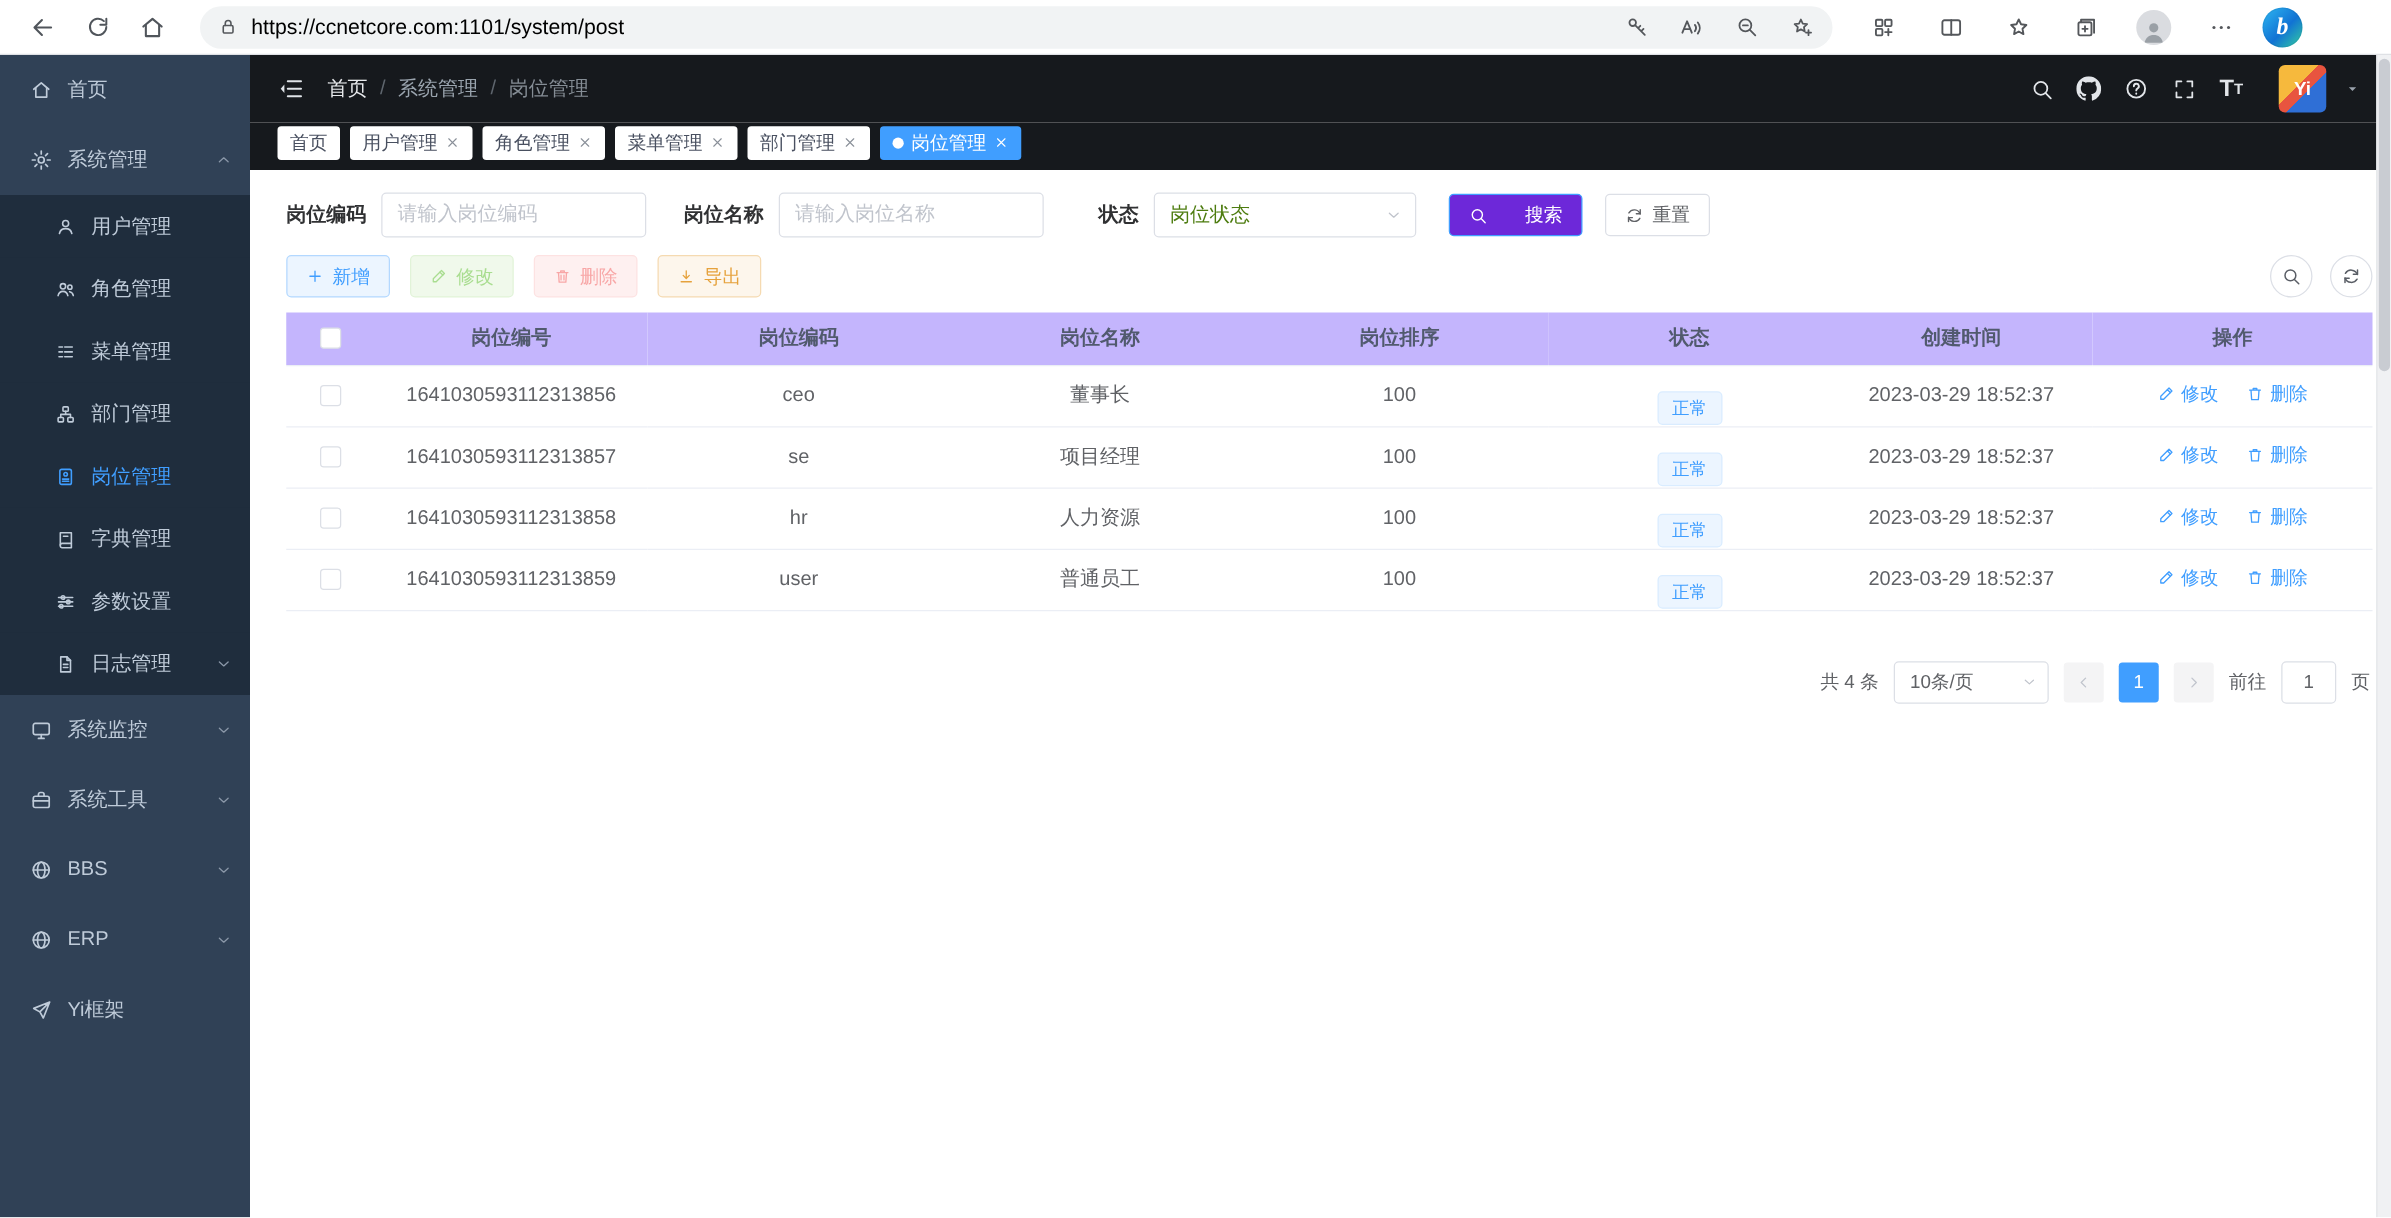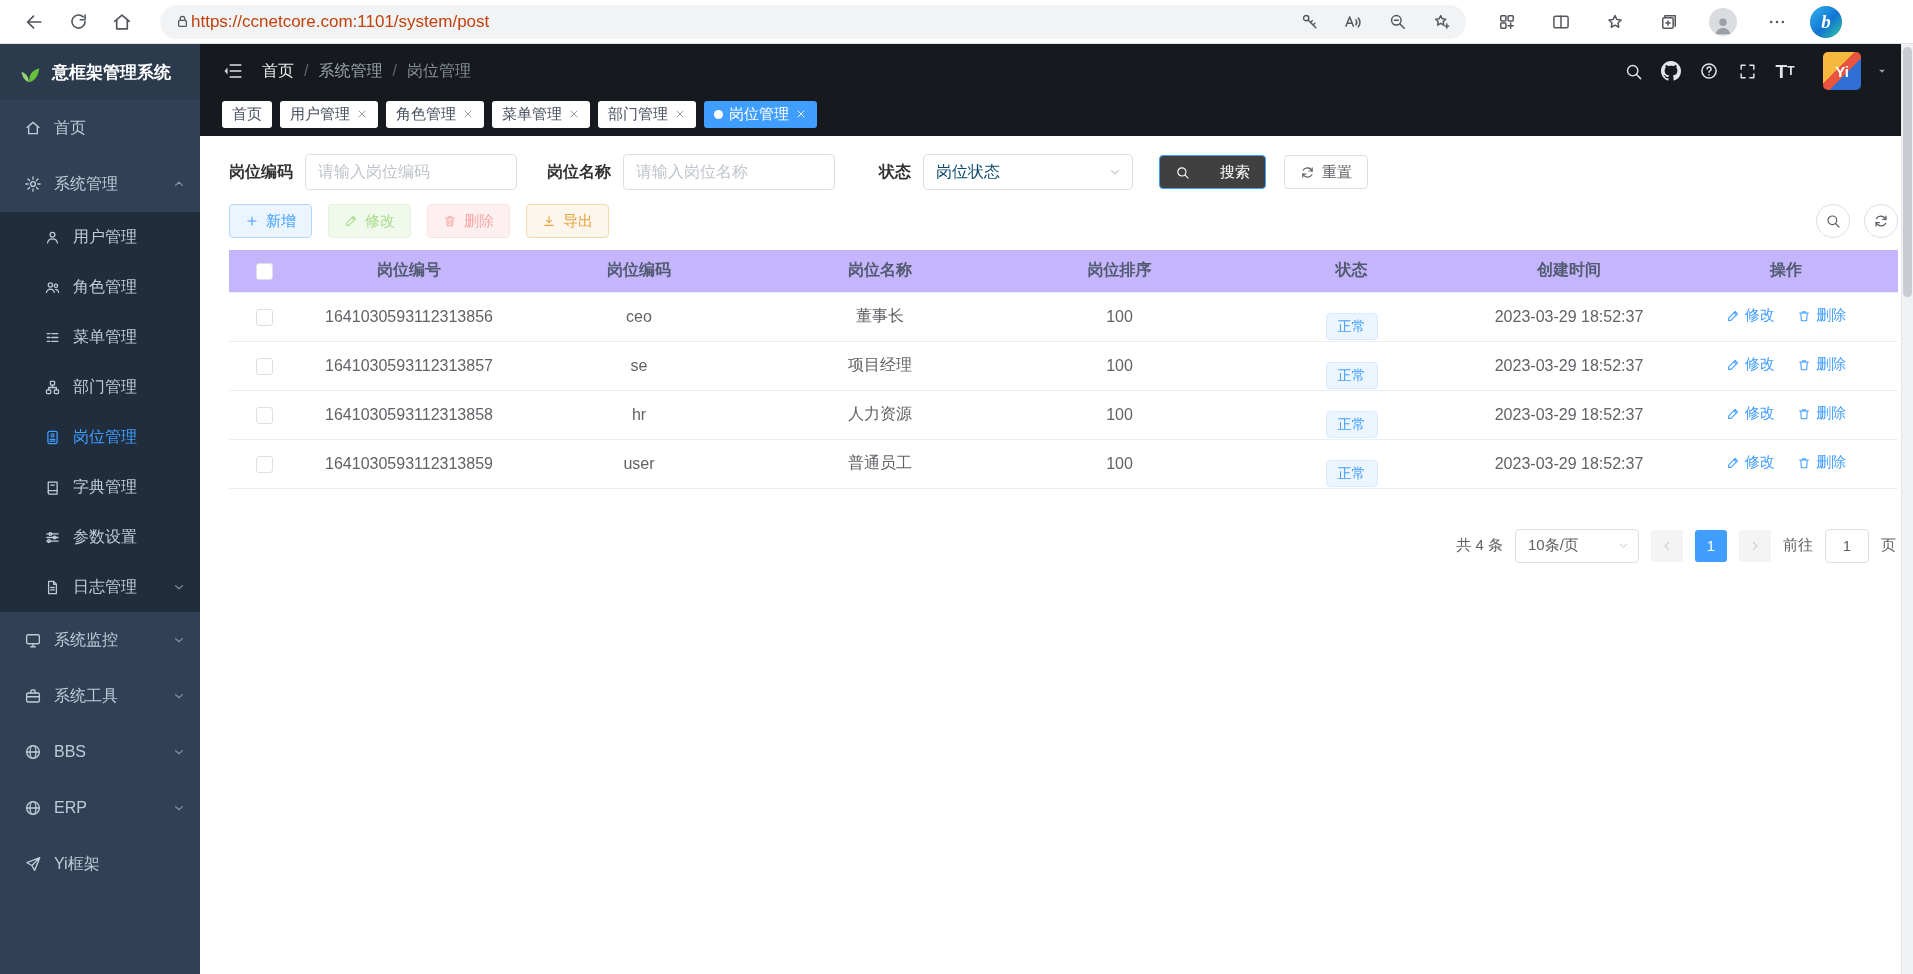--- a/index.html
+++ b/index.html
@@ -11,21 +11,21 @@
   svg.icon { fill:none; stroke:currentColor; stroke-width:1.8; stroke-linecap:round; stroke-linejoin:round; display:block; }
   svg.fill { fill:currentColor; stroke:none; display:block; }
 
   
   .browser { position:absolute; top:0; left:0; width:1913px; height:44px; background:#fff;
              border-bottom:1px solid #dfe1e5; display:flex; align-items:center; padding:0 0 0 12px; }
   .bicon { width:44px; height:36px; display:flex; align-items:center; justify-content:center;
            color:#50555b; border-radius:6px; cursor:pointer; flex:0 0 auto; }
   .addr { margin-left:16px; width:1306px; height:34px; background:#f1f3f4; border-radius:17px;
           display:flex; align-items:center; padding:0 10px 0 14px; flex:0 0 auto; cursor:text; }
-  .addr .url { font-size:17px; color:#c2410c; flex:1 1 auto; white-space:nowrap; overflow:hidden; }
+  .addr .url { margin-left:10px; font-size:17px; color:#000000; flex:1 1 auto; white-space:nowrap; overflow:hidden; }
   .addr-icons { display:flex; align-items:center; gap:14px; margin-left:auto; }
   .pic { width:30px; height:30px; display:flex; align-items:center; justify-content:center; color:#54575b;
          border-radius:50%; cursor:pointer; flex:0 0 auto; }
   .bgroup { display:flex; align-items:center; gap:20px; margin-left:24px; }
   .bgroup .pic { width:34px; height:34px; }
   .round-avatar { width:28px; height:28px; border-radius:50%; background:#dadce0; display:flex; align-items:flex-end; justify-content:center; overflow:hidden; }
   .bing { margin-left:16px; width:32px; height:32px; border-radius:50%; flex:0 0 auto; cursor:pointer;
           background:linear-gradient(135deg,#2fb8f2 0%,#1173d4 55%,#35d0a0 100%);
           color:#fff; font-weight:bold; font-size:19px; font-family:"Liberation Serif", serif; font-style:italic;
           display:flex; align-items:center; justify-content:center; box-shadow:0 0 0 1px rgba(0,0,0,.05) inset; }
@@ -75,29 +75,29 @@
   
   .content { flex:1 1 auto; padding:18px 15px 0 29px; overflow:hidden;border-radius:25px; }
 
   .frow { display:flex; align-items:center; height:36px; }
   .flabel { font-size:16px; font-weight:700; color:#303133; margin-right:12px; white-space:nowrap; }
   .finput { width:212px; height:36px; border:1px solid #dcdfe6; border-radius:4px; padding:0 12px;
             font-size:16px; color:#606266; font-family:"Liberation Sans",sans-serif; outline:none; }
   .finput::placeholder { color:#c0c4cc; }
   .fselect { width:210px; height:36px; border:1px solid #dcdfe6; border-radius:4px; padding:0 10px 0 12px;
              display:flex; align-items:center; justify-content:space-between; cursor:pointer; background:#fff; }
-  .fselect .ph { font-size:16px; color:#0c4a6e; }
+  .fselect .ph { font-size:16px; color:#4d7c0f; }
   .sel-caret { color:#c0c4cc; }
   .g2 { margin-left:30px; } .g3 { margin-left:44px; }
   .gs { margin-left:26px; } .gr { margin-left:18px; }
 
   .btn { display:inline-flex; align-items:center; gap:7px; height:34px; padding:0 15px; border-radius:4px;
          font-size:15px; border:1px solid transparent; cursor:pointer; white-space:nowrap;
          font-family:"Liberation Sans",sans-serif; }
-  .btn-primary { background:#404040; border-color:#409eff; color:#fff;gap:30px; }
+  .btn-primary { background:#6d28d9; border-color:#409eff; color:#fff;gap:30px; }
   .btn-default { background:#fff; border-color:#dcdfe6; color:#606266; }
   .btn-pp { background:#ecf5ff; border-color:#b3d8ff; color:#409eff; }
   .btn-ps { background:#f0f9eb; border-color:#e1f3d8; color:#a9dd90; cursor:not-allowed; }
   .btn-pd { background:#fef0f0; border-color:#fde2e2; color:#f8a7a7; cursor:not-allowed; }
   .btn-pw { background:#fdf6ec; border-color:#f5dab1; color:#e6a23c; }
 
   .trow { display:flex; align-items:center; margin-top:14px; gap:16px; }
   .trow-right { margin-left:auto; display:flex; gap:14px; }
   .circle-btn { width:34px; height:34px; border-radius:50%; border:1px solid #dcdfe6; background:#fff;
                 color:#5a5e66; display:flex; align-items:center; justify-content:center; cursor:pointer; }
@@ -226,27 +226,20 @@
             <circle cx="19" cy="12" r="1.5"></circle>
           </svg>
       </div>
     </div>
     <div class="bing">b</div>
   </div>
 
   <div class="app">
 
     <aside class="sidebar">
-      <div class="logo">
-        <svg class="fill" width="26" height="26" viewBox="0 0 24 24">
-            <path d="M12.2 21.5c-.3-6.5 2-11 9.3-13-1 7-3.7 11.4-9.3 13z" style="fill:#67c23a"></path>
-            <path d="M11.8 21.5C11.6 16.6 9.9 13.4 5 11.8c.8 4.9 3 8.2 6.8 9.7z" style="fill:#95d475"></path>
-          </svg>
-        <span class="logo-text">意框架管理系统</span>
-      </div>
 
       <div class="mi">
         <svg class="icon mic" width="18" height="18" viewBox="0 0 24 24">
             <path d="M4 11.2L12 4.5l8 6.7"></path>
             <path d="M6.2 9.8v9.7h11.6V9.8"></path>
           </svg>
         <span>首页</span>
       </div>
 
       <div class="mi">

